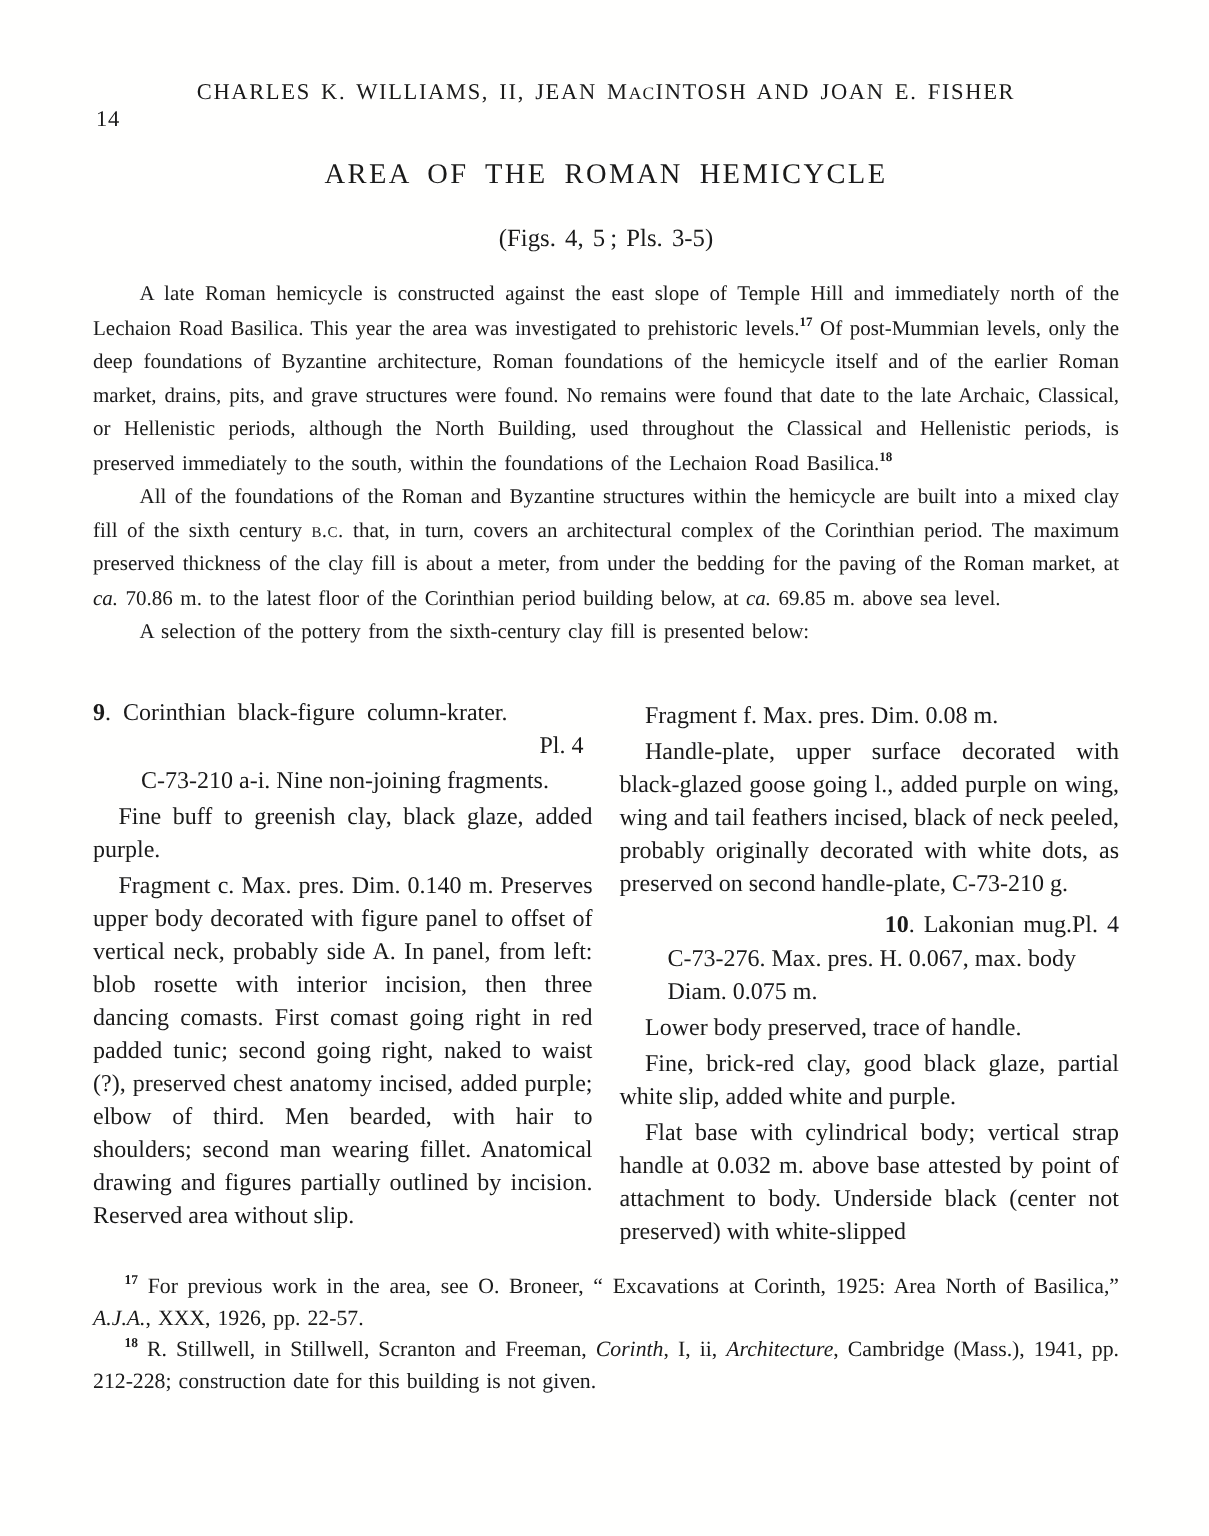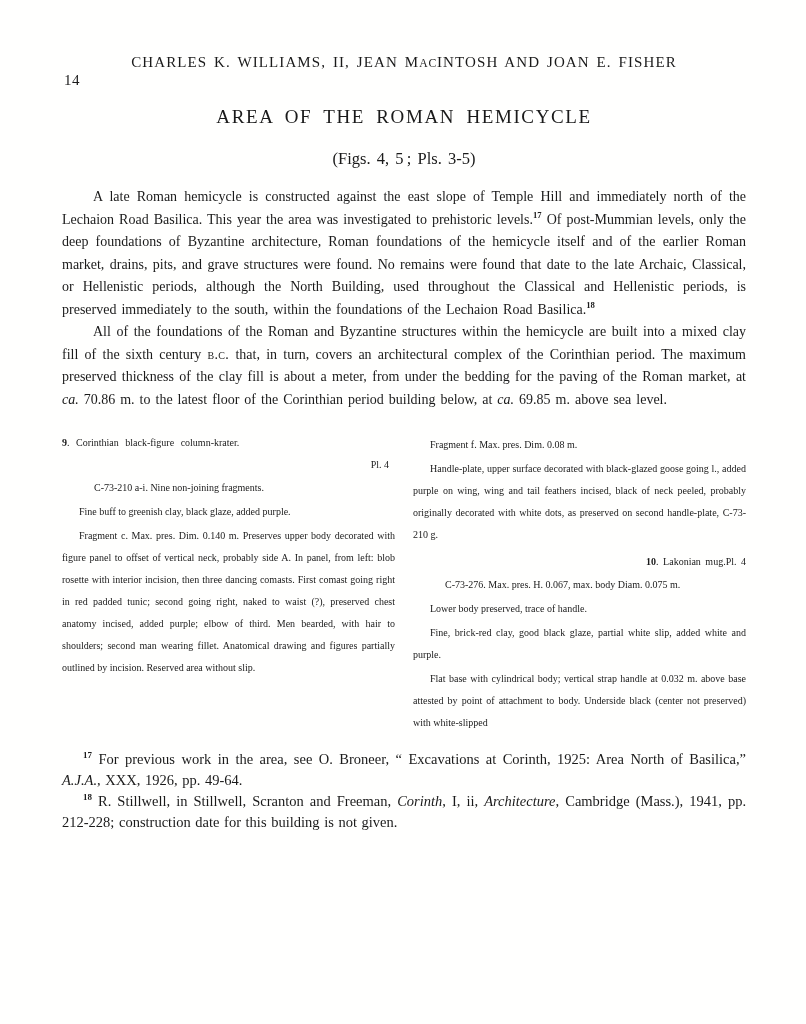--- a/index.html
+++ b/index.html
@@ -50,22 +50,22 @@
     font-size: 14px;
     line-height: 22.5px;
     text-align: justify;
     word-spacing: 1.5px;
   }
   .body-text p { text-indent: 31px; }
   
   .columns {
     display: flex;
     gap: 18px;
-    margin-top: 21px;
-    font-size: 10px;
+    margin-top: 31px;
+    font-size: 16px;
     line-height: 22px;
   }
   .col { width: 333px; text-align: justify; }
   .entry-head { word-spacing: 4px; }
   .entry-head.row { display: flex; justify-content: flex-end; word-spacing: 2px; }
   .plate-line { text-align: right; padding-right: 6px; }
   .cat-line { padding-left: 32px; text-align: left; margin-top: 1px; }
   .col p.ind { text-indent: 17px; margin-top: 2px; }
   .entry10-block { margin-top: 5px; }
   
@@ -99,20 +99,21 @@
     <span class="authors"><span>CHARLES K. WILLIAMS, II, JEAN M</span><span class="sc-small">ac</span><span>INTOSH AND JOAN E. FISHER</span></span>
   </header>
 
   <h1 class="title">AREA OF THE ROMAN HEMICYCLE</h1>
 
   <div class="subtitle">(Figs. 4, 5 ; Pls. 3-5)</div>
 
   <section class="body-text">
     <p><span>A late Roman hemicycle is constructed against the east slope of Temple Hill and immediately north of the Lechaion Road Basilica. This year the area was investigated to prehistoric levels.</span><span class="sup">17</span><span> Of post-Mummian levels, only the deep foundations of Byzantine architecture, Roman foundations of the hemicycle itself and of the earlier Roman market, drains, pits, and grave structures were found. No remains were found that date to the late Archaic, Classical, or Hellenistic periods, although the North Building, used throughout the Classical and Hellenistic periods, is preserved immediately to the south, within the foundations of the Lechaion Road Basilica.</span><span class="sup">18</span></p>
     <p><span>All of the foundations of the Roman and Byzantine structures within the hemicycle are built into a mixed clay fill of the sixth century </span><span class="sc">b.c.</span><span> that, in turn, covers an architectural complex of the Corinthian period. The maximum preserved thickness of the clay fill is about a meter, from under the bedding for the paving of the Roman market, at </span><span class="it">ca.</span><span> 70.86 m. to the latest floor of the Corinthian period building below, at </span><span class="it">ca.</span><span> 69.85 m. above sea level.</span></p>
+    <p>A selection of the pottery from the sixth-century clay fill is presented below:</p>
   </section>
 
   <section class="columns">
 
     <div class="col">
       <div class="entry-head"><span class="bd">9</span><span>. Corinthian black-figure column-krater.</span></div>
       <div class="plate-line">Pl. 4</div>
       <p class="cat-line">C-73-210 a-i. Nine non-joining fragments.</p>
       <p class="ind">Fine buff to greenish clay, black glaze, added purple.</p>
       <p class="ind">Fragment c. Max. pres. Dim. 0.140 m. Preserves upper body decorated with figure panel to offset of vertical neck, probably side A. In panel, from left: blob rosette with interior incision, then three dancing comasts. First comast going right in red padded tunic; second going right, naked to waist (?), preserved chest anatomy incised, added purple; elbow of third. Men bearded, with hair to shoulders; second man wearing fillet. Anatomical drawing and figures partially outlined by incision. Reserved area without slip.</p>
@@ -129,17 +130,17 @@
         <p class="cat-line">C-73-276. Max. pres. H. 0.067, max. body Diam. 0.075 m.</p>
         <p class="ind">Lower body preserved, trace of handle.</p>
         <p class="ind">Fine, brick-red clay, good black glaze, partial white slip, added white and purple.</p>
         <p class="ind">Flat base with cylindrical body; vertical strap handle at 0.032 m. above base attested by point of attachment to body. Underside black (center not preserved) with white-slipped</p>
       </div>
     </div>
 
   </section>
 
   <footer class="footnotes">
-    <p><span class="sup">17</span><span> For previous work in the area, see O. Broneer, “ Excavations at Corinth, 1925: Area North of Basilica,” </span><span class="it">A.J.A.</span><span>, XXX, 1926, pp. 49-64.</span></p>
+    <p><span class="sup">17</span><span> For previous work in the area, see O. Broneer, “ Excavations at Corinth, 1925: Area North of Basilica,” </span><span class="it">A.J.A.</span><span>, XXX, 1926, pp. 22-57.</span></p>
     <p><span class="sup">18</span><span> R. Stillwell, in Stillwell, Scranton and Freeman, </span><span class="it">Corinth</span><span>, I, ii, </span><span class="it">Architecture</span><span>, Cambridge (Mass.), 1941, pp. 212-228; construction date for this building is not given.</span></p>
   </footer>
 
 </div>
 
 </body></html>

